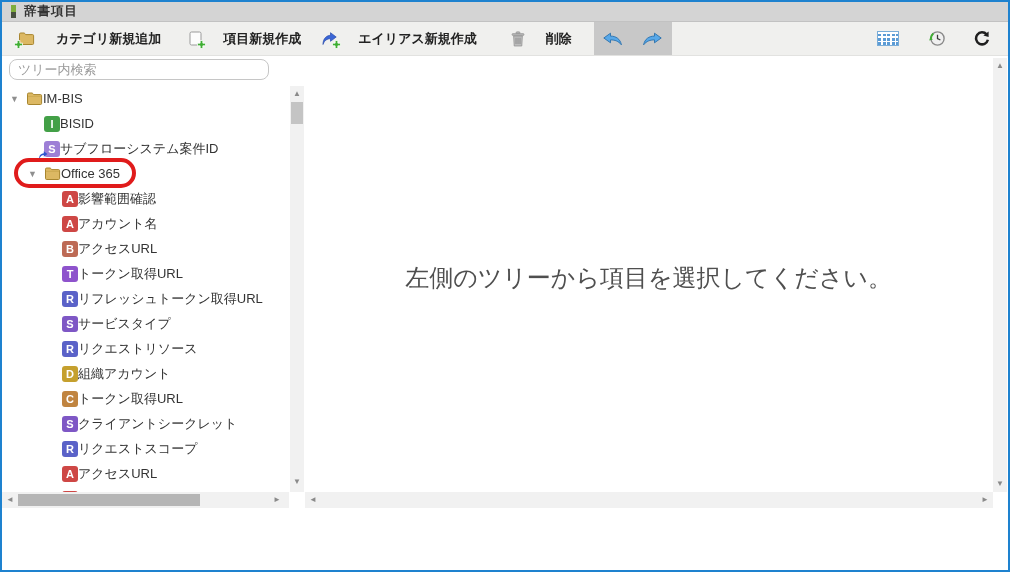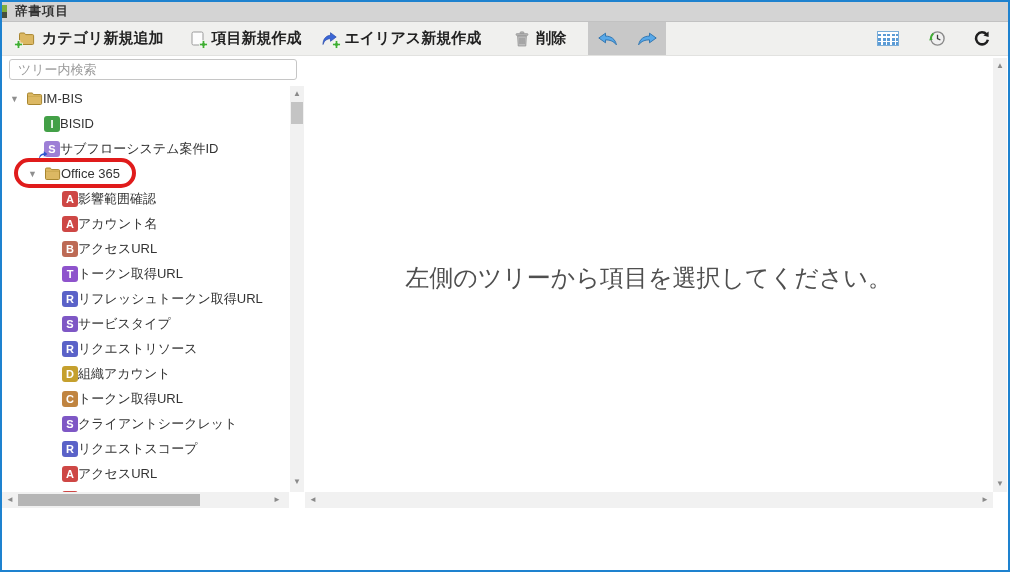--- a/index.html
+++ b/index.html
@@ -1,46 +1,46 @@
 <!DOCTYPE html>
 <html><head>
 <meta charset="utf-8">
 <style>
   * { box-sizing: border-box; margin: 0; padding: 0; }
   html,body { width:1010px; height:572px; }
   body { font-family: "Liberation Sans", "DejaVu Sans", sans-serif; background:#fff; }
   .window { position:relative; width:1010px; height:572px; border:2px solid #1e82cf; background:#fff; overflow:hidden; }
 
   
-  .titlebar { height:20px; background:#d4d4d4; border-bottom:1px solid #c2c2c2; display:flex; align-items:center; }
+  .titlebar { height:20px; background:#d4d4d4; border-bottom:1px solid #c2c2c2; display:flex; align-items:center; padding-left:9px; }
   .title-glyph { width:5px; height:13px; background:linear-gradient(#7ead3c 0 55%, #474f3f 55% 100%); margin-right:8px; }
   .title-text { font-size:12.5px; font-weight:bold; color:#333; letter-spacing:1px; }
 
   
   .toolbar { height:34px; background:#f0f0ee; border-bottom:1px solid #e2e2e0; display:flex; align-items:stretch; }
-  .tb-btn { display:flex; align-items:center; gap:7px; padding:0 10px; font-size:15px; font-weight:bold; color:#222; cursor:default; white-space:nowrap; }
+  .tb-btn { display:flex; align-items:center; gap:21px; padding:0 10px; font-size:13px; font-weight:bold; color:#222; cursor:default; white-space:nowrap; }
   .tb-iconwrap { position:relative; display:inline-block; line-height:0; }
   .plus-badge { position:absolute; line-height:0; }
   .plus-br { right:-4px; bottom:-3px; }
   .plus-bl { left:-4px; bottom:-3px; }
   .undo-block { background:#c8c8c8; display:flex; align-items:center; margin-left:12px; }
   .undo-cell { width:39px; height:34px; display:flex; align-items:center; justify-content:center; }
   .tb-right { margin-left:auto; display:flex; align-items:center; gap:28px; padding-right:18px; }
   .table-icon { width:22px; height:15px; border:1px solid #7aadd8;
     background:
       repeating-linear-gradient(90deg, rgba(255,255,255,0) 0 3px, #ffffff 3px 4.6px),
       repeating-linear-gradient(0deg, #5b9bd5 0 2.6px, #ffffff 2.6px 4.4px);
   }
 
   
   .content { position:relative; width:100%; height:452px; background:#fff; }
 
   
   .tree-panel { position:absolute; left:0; top:0; width:303px; height:452px; }
-  .tree-search { position:absolute; left:7px; top:3px; width:288px; height:21px; border:1px solid #c6c6c6; border-radius:3px; padding:0 8px; font-size:13px; color:#333; outline:none; background:#fff; font-family:inherit; }
+  .tree-search { position:absolute; left:7px; top:3px; width:260px; height:21px; border:1px solid #c6c6c6; border-radius:8px; padding:0 8px; font-size:13px; color:#333; outline:none; background:#fff; font-family:inherit; }
   .tree-search::placeholder { color:#9a9a9a; }
   .tree-list { position:absolute; left:0; top:30px; width:288px; height:406px; overflow:hidden; }
   .tree-row { height:25px; display:flex; align-items:center; font-size:13px; color:#333; white-space:nowrap; }
   .expander { width:18px; font-size:9px; color:#8f8f8f; text-align:left; padding-left:2px; flex:0 0 18px; }
   .icon-wrap { position:relative; line-height:0; flex:0 0 auto; }
   .letter-icon { display:inline-block; width:16px; height:16px; border-radius:3px; color:#fff; font-size:11px; font-weight:bold; text-align:center; line-height:16px; font-family:"Liberation Sans", sans-serif; }
   .alias-overlay { position:absolute; left:-6px; bottom:-3px; line-height:0; }
   .tree-label { margin-left:0; }
   .annotation { position:absolute; border:4px solid #e01b1b; border-radius:15px; width:122px; height:30px; left:12px; pointer-events:none; }
 

